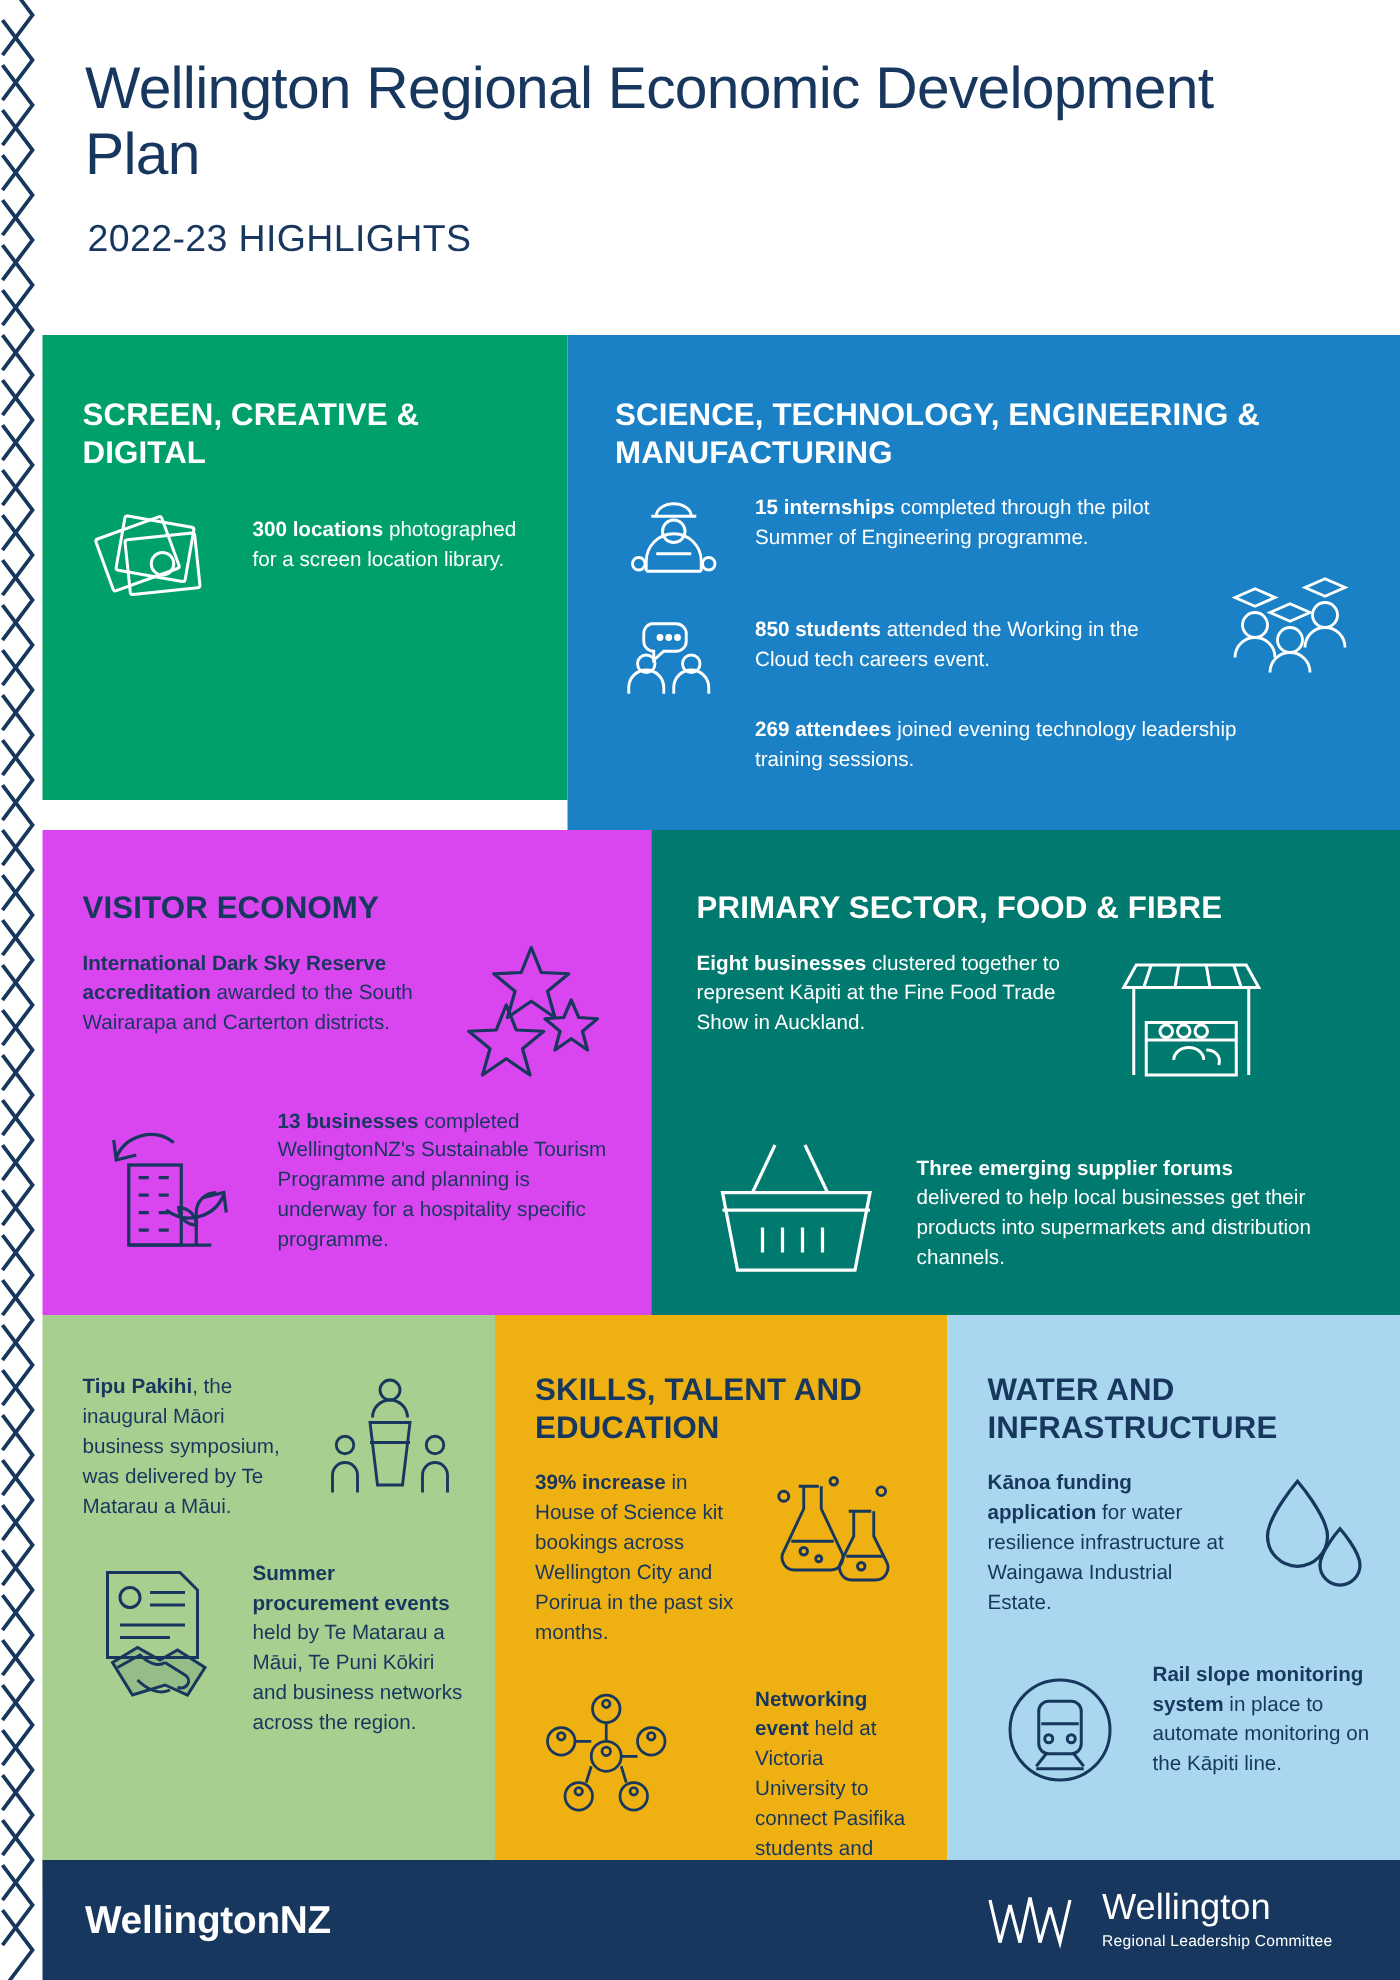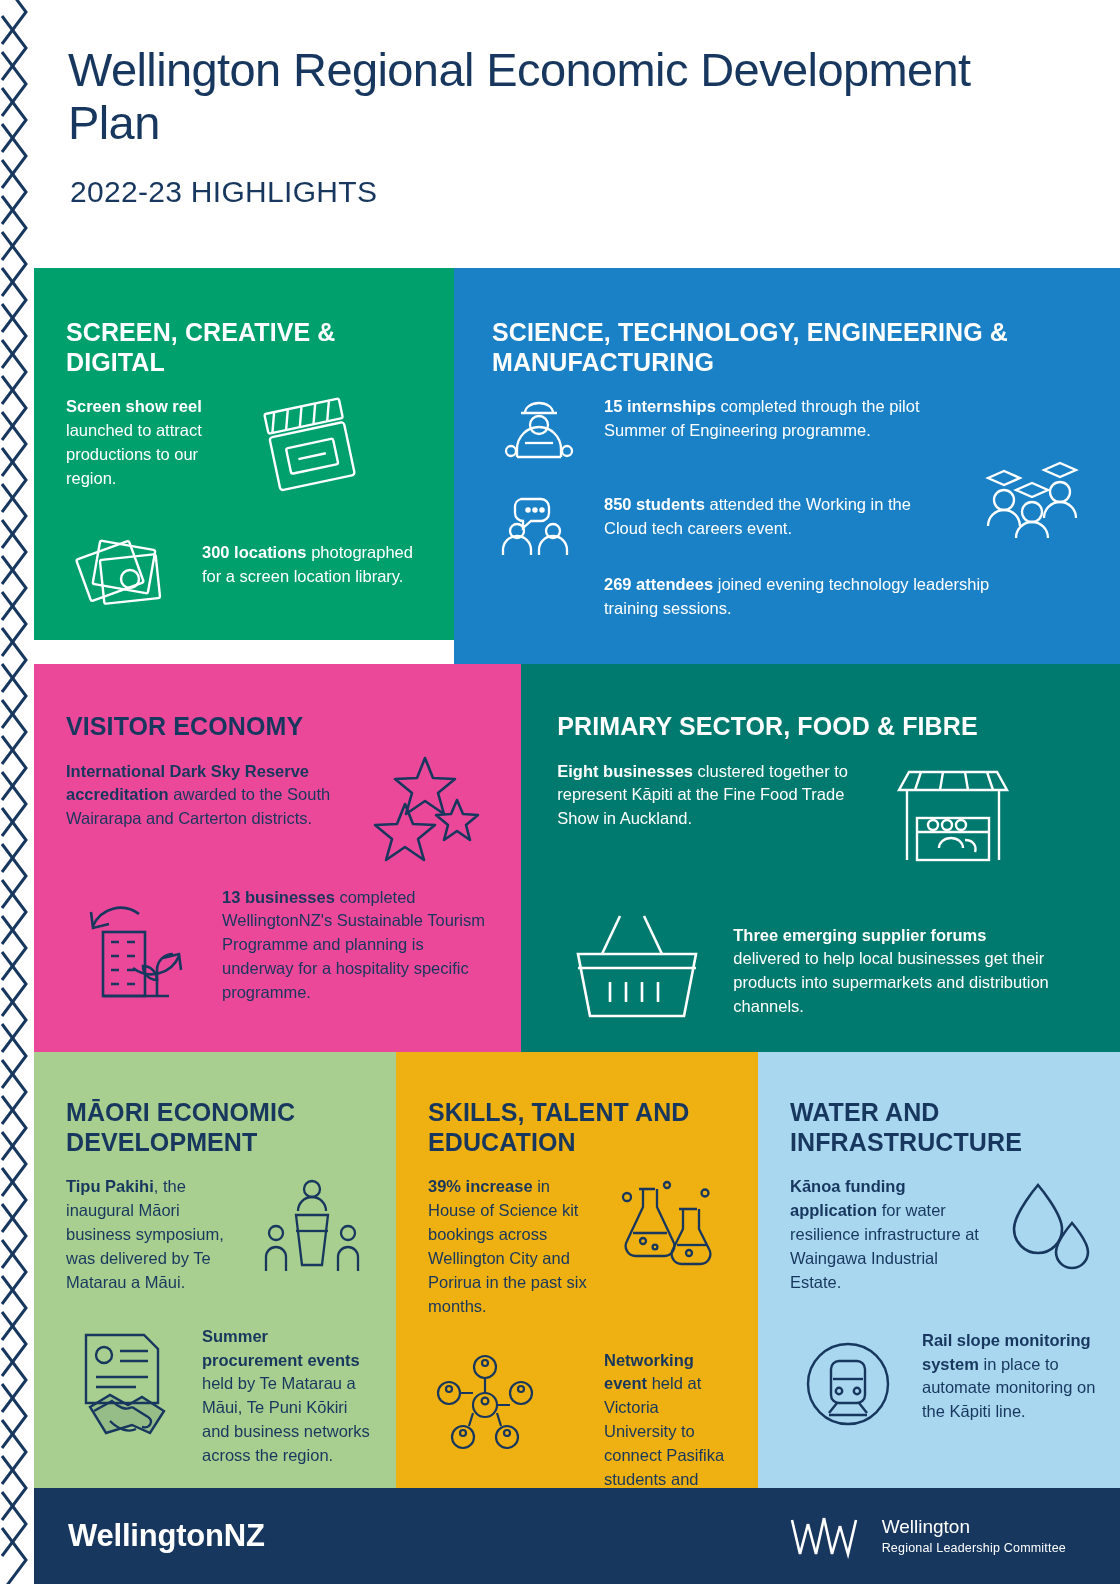--- a/index.html
+++ b/index.html
@@ -83,21 +83,21 @@
   }
   .body-text {
     font-size: 16.5px;
     line-height: 1.45;
   }
   .body-text b { font-weight: bold; }
 
   
   .c-green   { background: #00a06d; color: #ffffff; }
   .c-blue    { background: #1b81c6; color: #ffffff; }
-  .c-yellow  { background: #ec4899; color: #17375e; }
+  .c-yellow  { background: #d946ef; color: #17375e; }
   .c-teal    { background: #00796f; color: #ffffff; }
   .c-lgreen  { background: #a8cf8f; color: #17375e; }
   .c-yellow2 { background: #eeb111; color: #17375e; }
   .c-lblue   { background: #a9d7ef; color: #17375e; }
 
   .w-white .panel-title { color: #ffffff; }
   .w-navy  .panel-title { color: #17375e; }
 
   
   .item {
@@ -133,21 +133,21 @@
     font-weight: bold;
     letter-spacing: -0.2px;
   }
   .footer-right {
     display: flex;
     align-items: center;
     gap: 10px;
   }
   .wlg-word {
     color: #ffffff;
-    font-size: 19px;
+    font-size: 29px;
     line-height: 1;
     font-weight: normal;
   }
   .wlg-sub {
     color: #ffffff;
     font-size: 12.5px;
     letter-spacing: 0.2px;
     margin-top: 5px;
   }
 </style>
@@ -213,36 +213,20 @@
     <div class="sub-title">2022-23 HIGHLIGHTS</div>
   </div>
 
   <div class="grid">
 
     <div class="row">
 
       <div class="panel c-green w-white" style="width:420px;height:372px;padding:50px 34px 0 32px;">
         <h2 class="panel-title">SCREEN, CREATIVE &amp; DIGITAL</h2>
 
-        <div class="item" style="margin-bottom:22px;">
-          <div class="txt body-text" style="max-width:160px;">
-            <b>Screen show reel</b><span> launched to attract productions to our region.</span>
-          </div>
-          <div class="icon-box" style="margin-left:10px;margin-top:-4px;">
-            <svg width="120" height="110" viewBox="0 0 120 110" fill="none" stroke="#ffffff" stroke-width="2.4">
-              <g transform="rotate(-12 60 55)">
-                <rect x="20" y="38" width="76" height="54" rx="3"></rect>
-                <rect x="20" y="14" width="76" height="20" rx="2"></rect>
-                <path d="M30 14 L24 34 M44 14 L38 34 M58 14 L52 34 M72 14 L66 34 M86 14 L80 34"></path>
-                <rect x="34" y="52" width="48" height="26" rx="2"></rect>
-                <path d="M44 65 h28"></path>
-              </g>
-            </svg>
-          </div>
-        </div>
 
         <div class="item">
           <div class="icon-box" style="width:120px;">
             <svg width="116" height="100" viewBox="0 0 116 100" fill="none" stroke="#ffffff" stroke-width="2.4">
               <rect x="14" y="26" width="56" height="44" rx="2" transform="rotate(-20 42 48)"></rect>
               <rect x="28" y="22" width="56" height="44" rx="2" transform="rotate(10 56 44)"></rect>
               <rect x="34" y="34" width="56" height="44" rx="2" transform="rotate(-6 62 56)"></rect>
               <circle cx="62" cy="56" r="9"></circle>
             </svg>
           </div>
@@ -388,21 +372,20 @@
           <div class="txt body-text" style="max-width:320px;padding-top:24px;">
             <b>Three emerging supplier forums</b><span> delivered to help local businesses get their products into supermarkets and distribution channels.</span>
           </div>
         </div>
       </div>
     </div>
 
     <div class="row">
 
       <div class="panel c-lgreen w-navy" style="width:362px;height:460px;padding:46px 26px 0 32px;">
-        <h2 class="panel-title">MĀORI ECONOMIC DEVELOPMENT</h2>
 
         <div class="item" style="margin-bottom:30px;">
           <div class="txt body-text" style="max-width:180px;">
             <b>Tipu Pakihi</b><span>, the inaugural Māori business symposium, was delivered by Te Matarau a Māui.</span>
           </div>
           <div class="icon-box">
             <svg width="100" height="108" viewBox="0 0 100 108" fill="none" stroke="#17375e" stroke-width="2.3">
               <circle cx="50" cy="14" r="8"></circle>
               <path d="M36 36 a14 14 0 0 1 28 0"></path>
               <path d="M34 40 h32 l-6 50 h-20 Z"></path>

